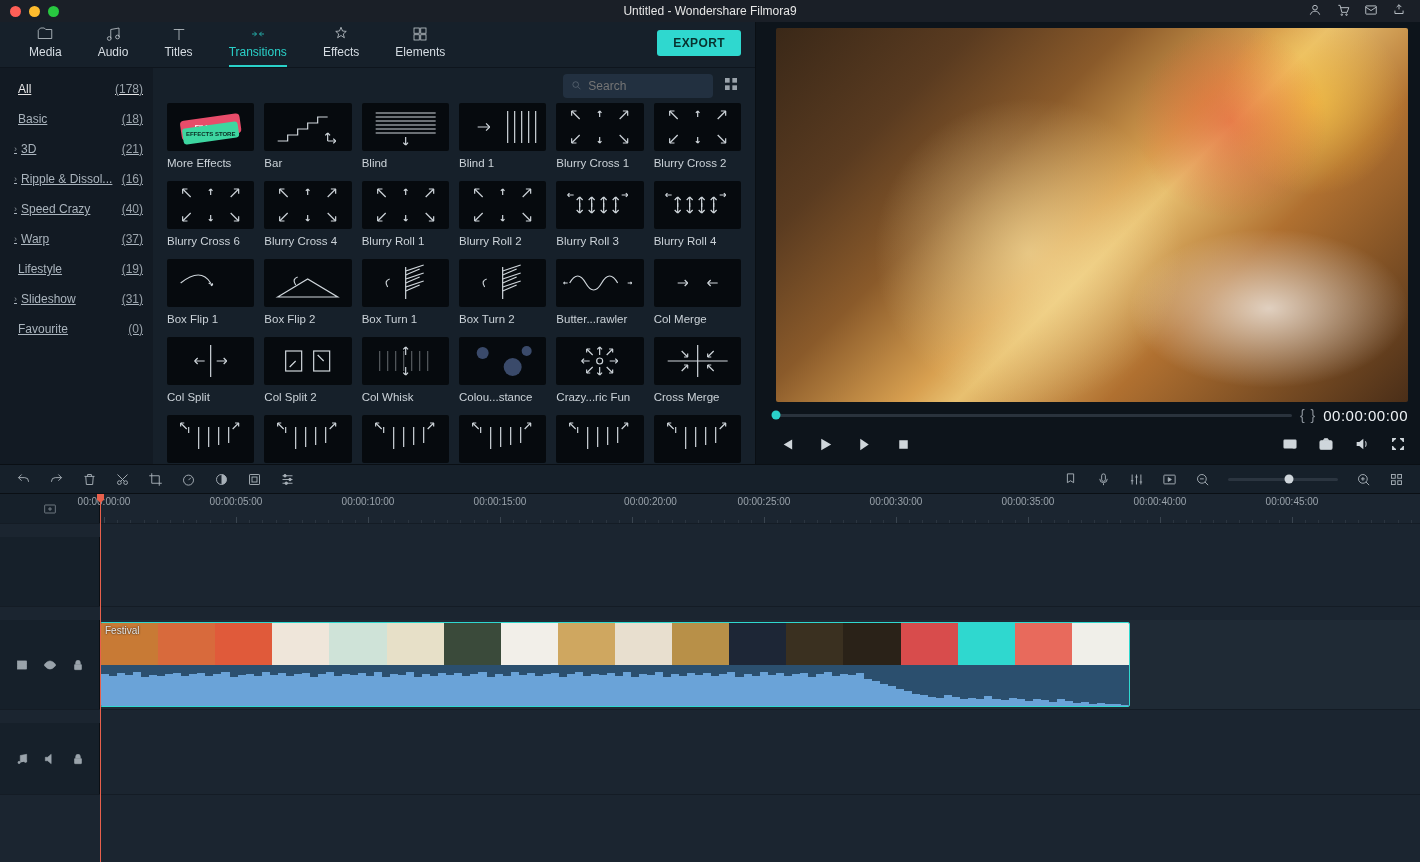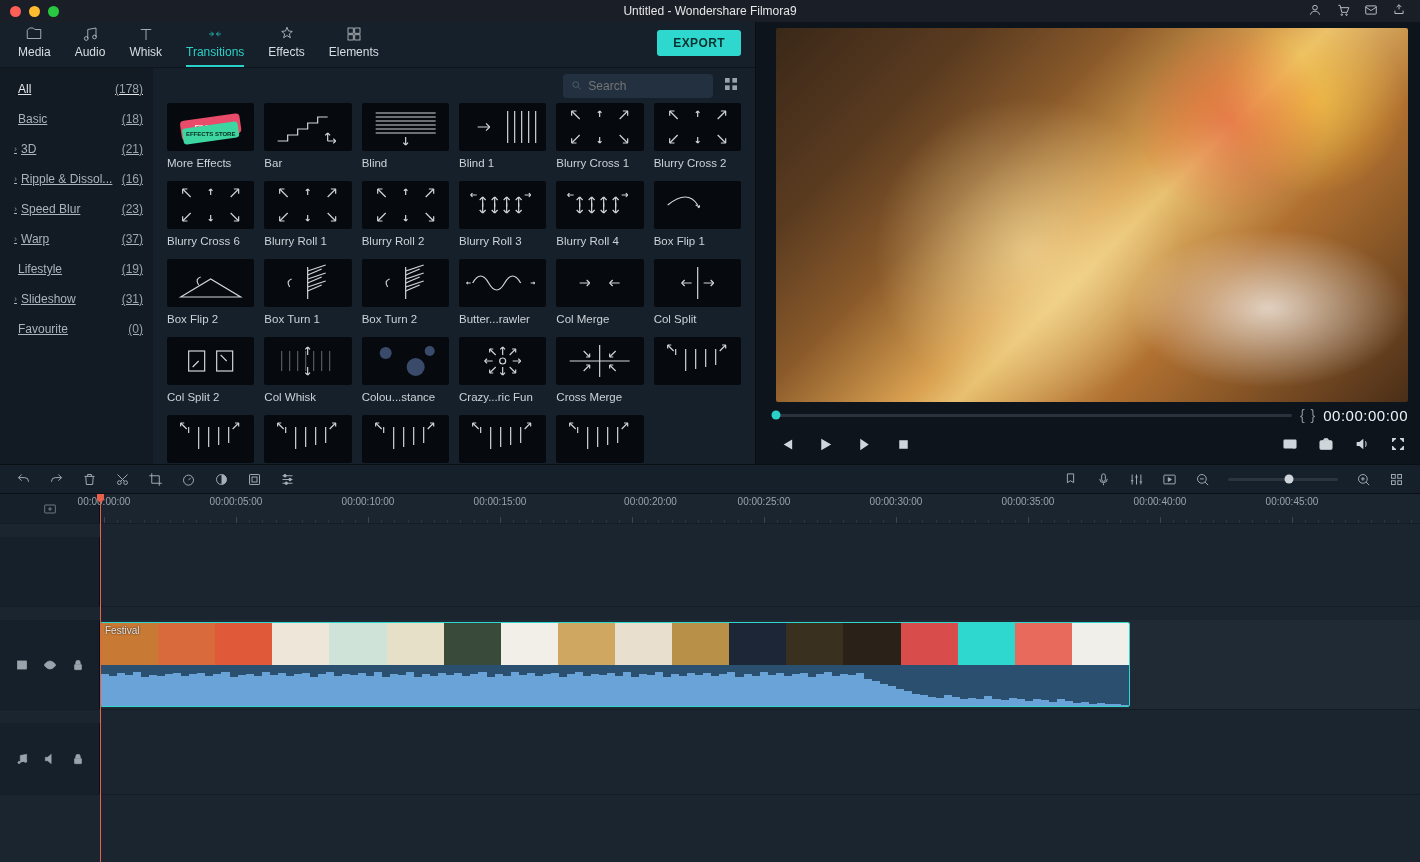--- a/index.html
+++ b/index.html
@@ -13,21 +13,21 @@
 .titlebar .right-icons { margin-left:auto; display:flex; gap:14px; padding-right:14px; color:#bfc6cc; font-size:13px; }
 .titlebar .right-icons span { cursor:pointer; }
 
 
 .toprow { display:flex; height:442px; }
 
 
 .left-panel { width:756px; background:#16202a; display:flex; flex-direction:column; border-right:1px solid #0a0f14; }
 
 
-.tabs { height:46px; display:flex; align-items:flex-end; padding:0 18px; gap:24px; border-bottom:1px solid #0e151d; position:relative; }
+.tabs { height:46px; display:flex; align-items:flex-end; padding:0 29px; gap:36px; border-bottom:1px solid #0e151d; position:relative; }
 .tab { display:flex; flex-direction:column; align-items:center; gap:2px; padding-bottom:6px; font-size:12px; color:#d6dde3; cursor:pointer; border-bottom:2px solid transparent; }
 .tab.active { color:#2ad1c9; border-bottom:2px solid #2ad1c9; }
 .tab .ticon { width:18px; height:18px; stroke:#cfd6db; fill:none; }
 .tab.active .ticon { stroke:#2ad1c9; }
 .export-btn { position:absolute; right:14px; top:8px; background:#2fd8cf; color:#08322f; border:none; font-weight:700; font-size:12px; padding:6px 16px; border-radius:3px; cursor:pointer; letter-spacing:.4px; }
 
 
 .panel-body { flex:1; display:flex; overflow:hidden; }
 .cat-col { width:153px; background:#121a23; padding-top:6px; overflow-y:auto; }
 .cat-col::-webkit-scrollbar { width:6px; }
@@ -162,21 +162,21 @@
             <path d="M9 18V6l11-2v12"></path>
             <circle cx="7" cy="18" r="2.5"></circle>
             <circle cx="18" cy="16" r="2.5"></circle>
           </svg>
           <span>Audio</span>
         </div>
         <div class="tab">
           <svg class="ticon" viewBox="0 0 24 24">
             <path d="M5 6h14M12 6v14"></path>
           </svg>
-          <span>Whisk</span>
+          <span>Titles</span>
         </div>
         <div class="tab active">
           <svg class="ticon" viewBox="0 0 24 24">
             <path d="M4 12h6l-3-3m3 3l-3 3M20 12h-6l3-3m-3 3l3 3"></path>
           </svg>
           <span>Transitions</span>
         </div>
         <div class="tab">
           <svg class="ticon" viewBox="0 0 24 24">
             <path d="M12 3l2 5 5 .5-4 3.5 1.5 5L12 14l-4.5 3 1.5-5-4-3.5 5-.5z"></path>
@@ -211,22 +211,22 @@
             <span class="name">3D</span>
             <span class="count">(21)</span>
           </div>
           <div class="cat-item">
             <span class="chev">›</span>
             <span class="name">Ripple &amp; Dissol...</span>
             <span class="count">(16)</span>
           </div>
           <div class="cat-item">
             <span class="chev">›</span>
-            <span class="name">Speed Blur</span>
-            <span class="count">(23)</span>
+            <span class="name">Speed Crazy</span>
+            <span class="count">(40)</span>
           </div>
           <div class="cat-item">
             <span class="chev">›</span>
             <span class="name">Warp</span>
             <span class="count">(37)</span>
           </div>
           <div class="cat-item">
             <span class="chev"></span>
             <span class="name">Lifestyle</span>
             <span class="count">(19)</span>
@@ -362,20 +362,39 @@
                   <path d="M12 40 l0 -4.8 M12 40 l4.8 0" stroke="#cfd6db" stroke-width="1.2" fill="none"></path>
                   <path d="M60 32 l8 8" stroke="#cfd6db" stroke-width="1.2" fill="none"></path>
                   <path d="M68 40 l-4.8 0 M68 40 l0 -4.8" stroke="#cfd6db" stroke-width="1.2" fill="none"></path>
                   <path d="M40 14 l0 -6" stroke="#cfd6db" stroke-width="1.2" fill="none"></path>
                   <path d="M40 8 l1.7999999999999998 1.7999999999999998 M40 8 l-1.7999999999999998 1.7999999999999998" stroke="#cfd6db" stroke-width="1.2" fill="none"></path>
                   <path d="M40 34 l0 6" stroke="#cfd6db" stroke-width="1.2" fill="none"></path>
                   <path d="M40 40 l-1.7999999999999998 -1.7999999999999998 M40 40 l1.7999999999999998 -1.7999999999999998" stroke="#cfd6db" stroke-width="1.2" fill="none"></path>
                 </svg>
               </div>
               <div class="cell-label">Blurry Cross 6</div>
+            </div>
+            <div class="cell">
+              <div class="thumb">
+                <svg viewBox="0 0 80 48">
+                  <path d="M20 16 l-8 -8" stroke="#cfd6db" stroke-width="1.2" fill="none"></path>
+                  <path d="M12 8 l4.8 0 M12 8 l0 4.8" stroke="#cfd6db" stroke-width="1.2" fill="none"></path>
+                  <path d="M60 16 l8 -8" stroke="#cfd6db" stroke-width="1.2" fill="none"></path>
+                  <path d="M68 8 l0 4.8 M68 8 l-4.8 0" stroke="#cfd6db" stroke-width="1.2" fill="none"></path>
+                  <path d="M20 32 l-8 8" stroke="#cfd6db" stroke-width="1.2" fill="none"></path>
+                  <path d="M12 40 l0 -4.8 M12 40 l4.8 0" stroke="#cfd6db" stroke-width="1.2" fill="none"></path>
+                  <path d="M60 32 l8 8" stroke="#cfd6db" stroke-width="1.2" fill="none"></path>
+                  <path d="M68 40 l-4.8 0 M68 40 l0 -4.8" stroke="#cfd6db" stroke-width="1.2" fill="none"></path>
+                  <path d="M40 14 l0 -6" stroke="#cfd6db" stroke-width="1.2" fill="none"></path>
+                  <path d="M40 8 l1.7999999999999998 1.7999999999999998 M40 8 l-1.7999999999999998 1.7999999999999998" stroke="#cfd6db" stroke-width="1.2" fill="none"></path>
+                  <path d="M40 34 l0 6" stroke="#cfd6db" stroke-width="1.2" fill="none"></path>
+                  <path d="M40 40 l-1.7999999999999998 -1.7999999999999998 M40 40 l1.7999999999999998 -1.7999999999999998" stroke="#cfd6db" stroke-width="1.2" fill="none"></path>
+                </svg>
+              </div>
+              <div class="cell-label">Blurry Cross 4</div>
             </div>
             <div class="cell">
               <div class="thumb">
                 <svg viewBox="0 0 80 48">
                   <path d="M20 16 l-8 -8" stroke="#cfd6db" stroke-width="1.2" fill="none"></path>
                   <path d="M12 8 l4.8 0 M12 8 l0 4.8" stroke="#cfd6db" stroke-width="1.2" fill="none"></path>
                   <path d="M60 16 l8 -8" stroke="#cfd6db" stroke-width="1.2" fill="none"></path>
                   <path d="M68 8 l0 4.8 M68 8 l-4.8 0" stroke="#cfd6db" stroke-width="1.2" fill="none"></path>
                   <path d="M20 32 l-8 8" stroke="#cfd6db" stroke-width="1.2" fill="none"></path>
                   <path d="M12 40 l0 -4.8 M12 40 l4.8 0" stroke="#cfd6db" stroke-width="1.2" fill="none"></path>

